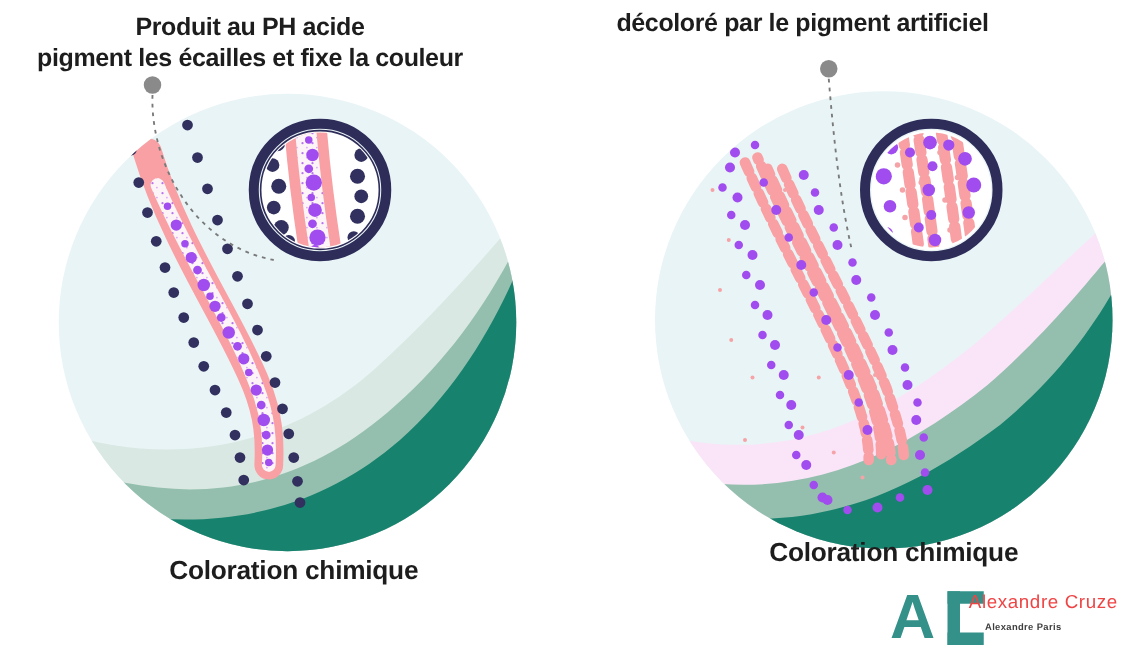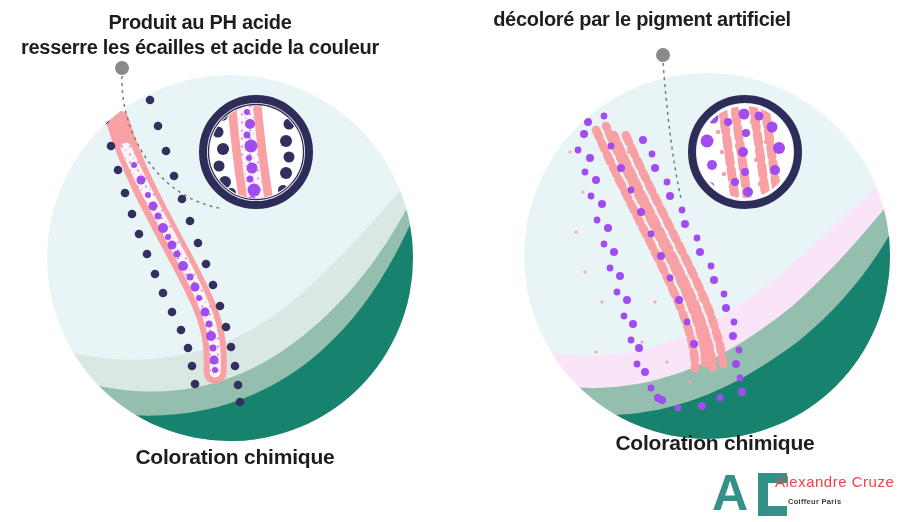--- a/index.html
+++ b/index.html
@@ -288,29 +288,29 @@
         </g>
         <circle cx="745" cy="152" r="53" fill="none" stroke="#2e2d5a" stroke-width="8"></circle>
       </g>
       <circle cx="663" cy="55" r="7" fill="#8a8a8a"></circle>
       <path d="M 663 63 C 667 112 672 158 681 198" fill="none" stroke="#7a7a7a" stroke-width="1.5" stroke-dasharray="3 4"></path>
     </g>
   </svg>
 
   <div class="annotation ann-left">
     <div>Produit au PH acide</div>
-    <div>resserre les écailles et acide la couleur</div>
+    <div>pigment les écailles et fixe la couleur</div>
   </div>
   <div class="annotation ann-right">
     <div>décoloré par le pigment artificiel</div>
   </div>
 
   <div class="caption cap-left">Coloration chimique</div>
   <div class="caption cap-right">Coloration chimique</div>
 
   <div class="logo">
     <span class="logo-a">A</span>
     <span class="logo-c"></span>
     <span class="logo-name">Alexandre Cruze</span>
-    <span class="logo-sub">Coiffeur Paris</span>
+    <span class="logo-sub">Alexandre Paris</span>
   </div>
 
 </div>
 
 </body></html>

